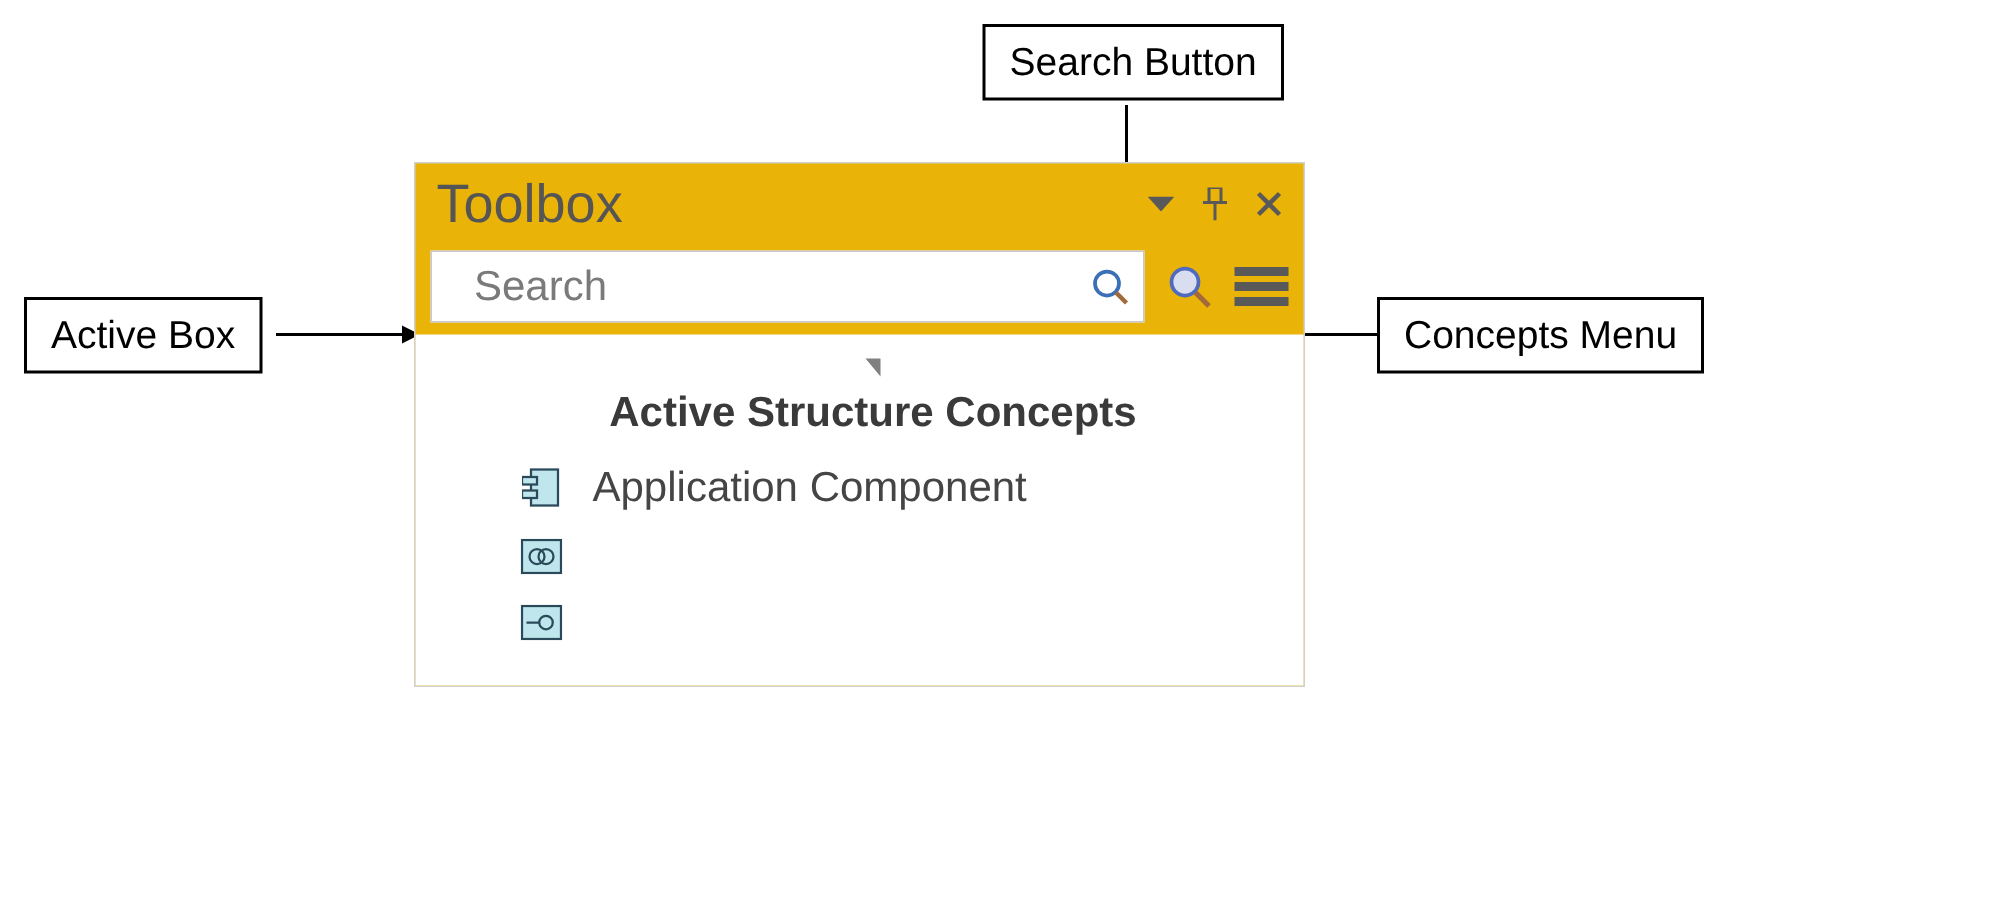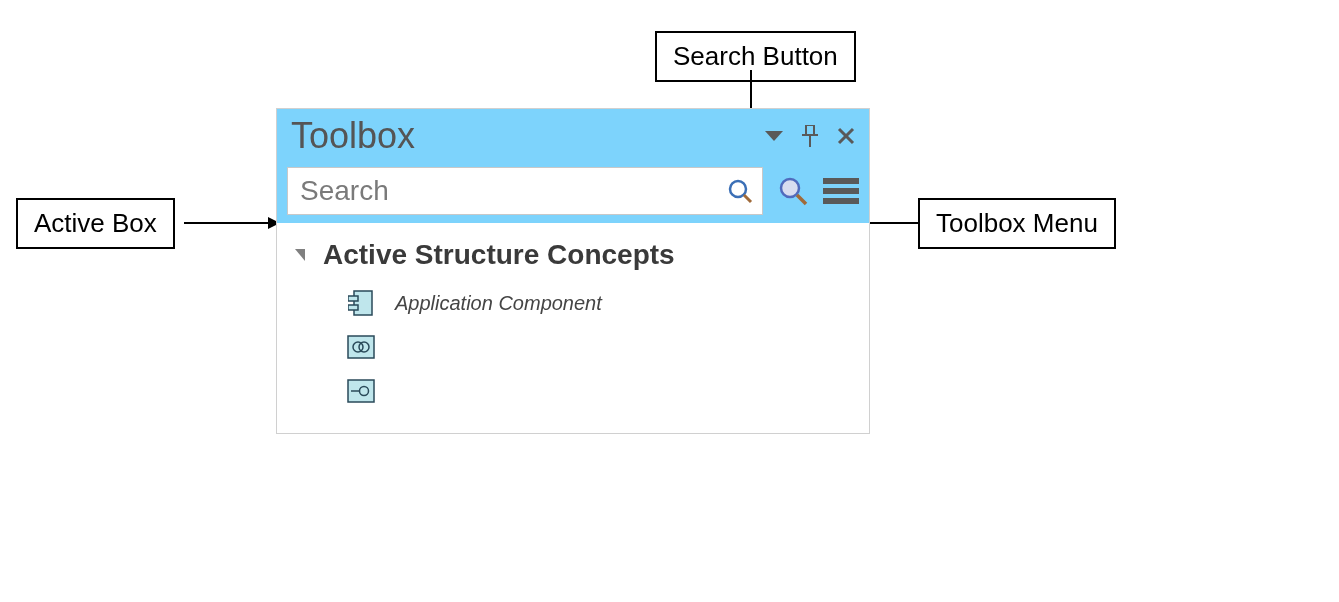--- a/index.html
+++ b/index.html
@@ -47,21 +47,21 @@
       border-right: 6px solid transparent;
       border-top: 12px solid #000;
     }
     
     
     .toolbox-panel {
       position: absolute;
       left: 276px;
       top: 108px;
       width: 594px;
-      background: #7dd3fc;
+      background: #eab308;
       border: 1px solid #d0d0d0;
     }
     
     .toolbox-header {
       display: flex;
       align-items: center;
       height: 54px;
       padding: 0 8px 0 14px;
     }
     .toolbox-title {
@@ -88,21 +88,21 @@
       padding: 4px 10px 8px 10px;
       gap: 12px;
     }
     .search-box {
       flex: 1;
       background: #fff;
       border: 1px solid #c8c8c8;
       height: 48px;
       display: flex;
       align-items: center;
-      padding: 0 8px 0 12px;
+      padding: 0 8px 0 28px;
     }
     .search-input {
       flex: 1;
       border: none;
       outline: none;
       font-size: 28px;
       color: #333;
       background: transparent;
     }
     .search-input::placeholder { color: #7a7a7a; }
@@ -124,21 +124,22 @@
     .hamburger-bar { height: 6px; background: #595959; }
     
     .toolbox-content {
       background: #fff;
       padding: 10px 0 20px 0;
     }
     .group-header {
       display: flex;
       align-items: center;
       padding: 6px 0 10px 18px;
-      gap: 18px;
+      gap: 8px;
+      flex-direction: column;
     }
     .expand-tri {
       width: 0; height: 0;
       border-left: 10px solid transparent;
       border-top: 12px solid #808080;
     }
     .group-title {
       font-size: 28px;
       font-weight: 700;
       color: #3a3a3a;
@@ -148,47 +149,46 @@
       align-items: center;
       padding: 8px 0 8px 70px;
       gap: 20px;
       cursor: pointer;
     }
     .item-icon {
       width: 28px; height: 28px;
       display: flex; align-items: center; justify-content: center;
     }
     .item-label {
-      font-size: 20px;
+      font-size: 28px;
       color: #454545;
-      font-style: italic;
     }
     
     
     svg { display: block; }
   </style>
 </head>
 <body>
 
-<div class="annotation" style="left:655px; top:31px;text-align:center;">
+<div class="annotation" style="left:655px; top:16px;text-align:center;">
   <span>Search Button</span>
 </div>
 
 <div class="arrow-line" style="left:750px; top:70px; width:2px; height:108px;"></div>
 <div class="arrow-head-down" style="left:745px; top:178px;"></div>
 
 <div class="annotation" style="left:16px; top:198px;">
   <span>Active Box</span>
 </div>
 
 <div class="arrow-line" style="left:184px; top:222px; width:84px; height:2px;"></div>
 <div class="arrow-head-right" style="left:268px; top:217px;"></div>
 
 <div class="annotation" style="left:918px; top:198px;">
-  <span>Toolbox Menu</span>
+  <span>Concepts Menu</span>
 </div>
 
 <div class="arrow-line" style="left:870px; top:222px; width:48px; height:2px;"></div>
 <div class="arrow-head-left" style="left:858px; top:217px;"></div>
 
 <div class="toolbox-panel">
   <div class="toolbox-header">
     <div class="toolbox-title">Toolbox</div>
     <div class="header-ctrl">
       <svg width="18" height="10" viewBox="0 0 18 10">

